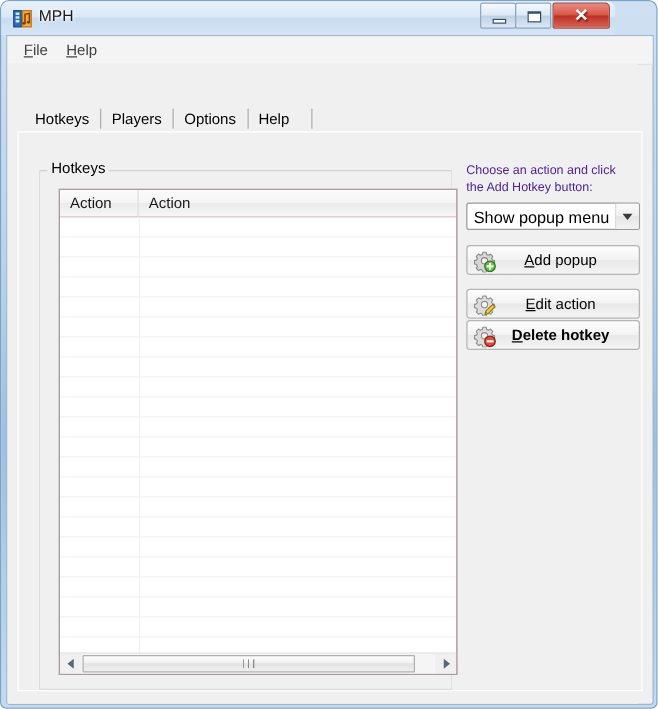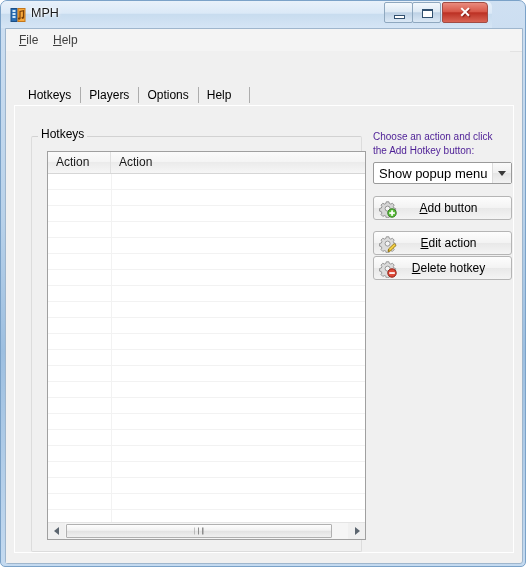--- a/index.html
+++ b/index.html
@@ -376,21 +376,21 @@
     white-space: nowrap;
   }
   .btn-label u { text-decoration: underline; }
   .btn-icon {
     position: absolute;
     left: 5px; top: 3px;
     width: 18px; height: 18px;
   }
   #btn-add { top: 66px; }
   #btn-edit { top: 101px; }
-  #btn-delete { top: 126px; }
+  #btn-delete { top: 126px; font-weight: bold; }
 </style>
 </head>
 <body>
 
 <div class="window">
 
   <div class="titlebar">
     <span class="title-icon">
       <svg width="16" height="16" viewBox="0 0 16 16">
         <rect x="1" y="1.5" width="6" height="13" fill="#2a6fb5" stroke="#1b4e85" stroke-width="1"></rect>
@@ -502,21 +502,21 @@
           <div class="btn" id="btn-add">
             <span class="btn-icon">
               <svg width="18" height="18" viewBox="0 0 18 18">
                 <path d="M7.3 1.8 h2.6 l.45 1.7 1.5.62 1.5-.9 1.85 1.85 -.9 1.5 .62 1.5 1.7.45 v2.6 l-1.7.45 -.62 1.5 .9 1.5 -1.85 1.85 -1.5-.9 -1.5.62 -.45 1.7 h-2.6 l-.45-1.7 -1.5-.62 -1.5.9 -1.85-1.85 .9-1.5 -.62-1.5 -1.7-.45 v-2.6 l1.7-.45 .62-1.5 -.9-1.5 1.85-1.85 1.5.9 1.5-.62 z" fill="#d6d6d6" stroke="#8a8a8a" stroke-width="0.9" stroke-linejoin="round"></path>
                 <circle cx="8.6" cy="8.6" r="2.5" fill="#f4f4f4" stroke="#8a8a8a" stroke-width="0.9"></circle>
                 <circle cx="13" cy="13" r="4.2" fill="#5fc23d" stroke="#2d7a1c" stroke-width="1"></circle>
                 <rect x="12.2" y="10.3" width="1.7" height="5.5" fill="#ffffff"></rect>
                 <rect x="10.3" y="12.2" width="5.5" height="1.7" fill="#ffffff"></rect>
               </svg>
             </span>
-            <span class="btn-label"><u>A</u><span>dd button</span></span>
+            <span class="btn-label"><u>A</u><span>dd popup</span></span>
           </div>
 
           <div class="btn" id="btn-edit">
             <span class="btn-icon">
               <svg width="18" height="18" viewBox="0 0 18 18">
                 <path d="M7.3 1.8 h2.6 l.45 1.7 1.5.62 1.5-.9 1.85 1.85 -.9 1.5 .62 1.5 1.7.45 v2.6 l-1.7.45 -.62 1.5 .9 1.5 -1.85 1.85 -1.5-.9 -1.5.62 -.45 1.7 h-2.6 l-.45-1.7 -1.5-.62 -1.5.9 -1.85-1.85 .9-1.5 -.62-1.5 -1.7-.45 v-2.6 l1.7-.45 .62-1.5 -.9-1.5 1.85-1.85 1.5.9 1.5-.62 z" fill="#dcdcdc" stroke="#909090" stroke-width="0.9" stroke-linejoin="round"></path>
                 <circle cx="8.6" cy="8.6" r="2.5" fill="#f4f4f4" stroke="#909090" stroke-width="0.9"></circle>
                 <path d="M9 16.6 L9.6 13.9 L15.2 8.6 L17 10.4 L11.5 15.9 Z" fill="#f3cf46" stroke="#9a7a10" stroke-width="0.9" stroke-linejoin="round"></path>
                 <path d="M9 16.6 L9.6 13.9 L10.6 15 Z" fill="#8a6a10"></path>
               </svg>

